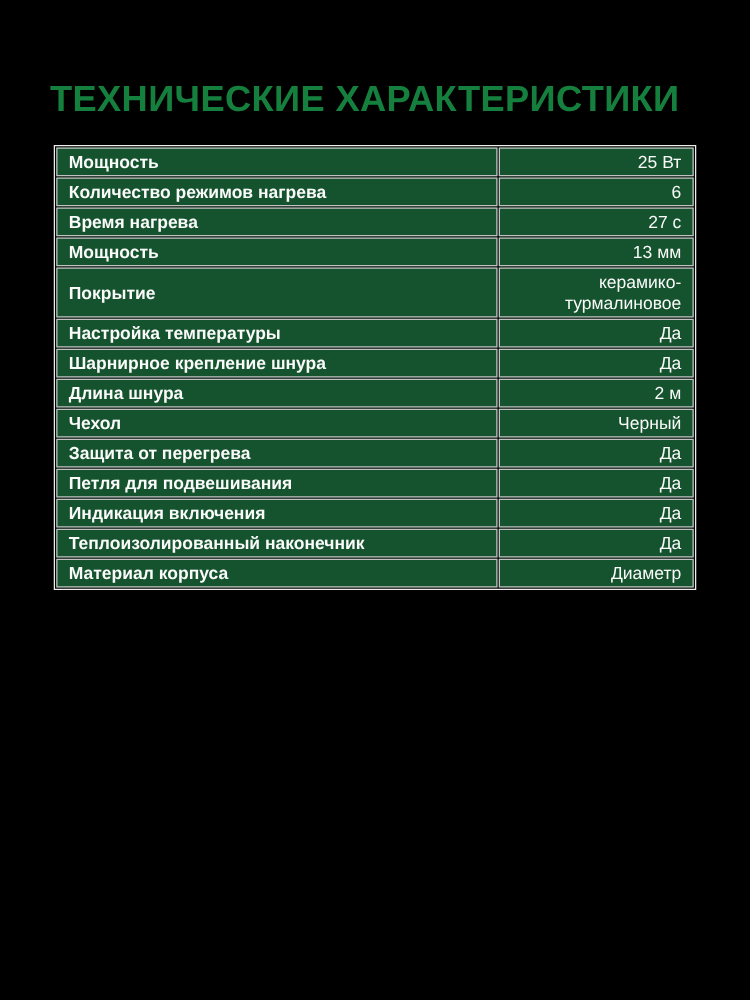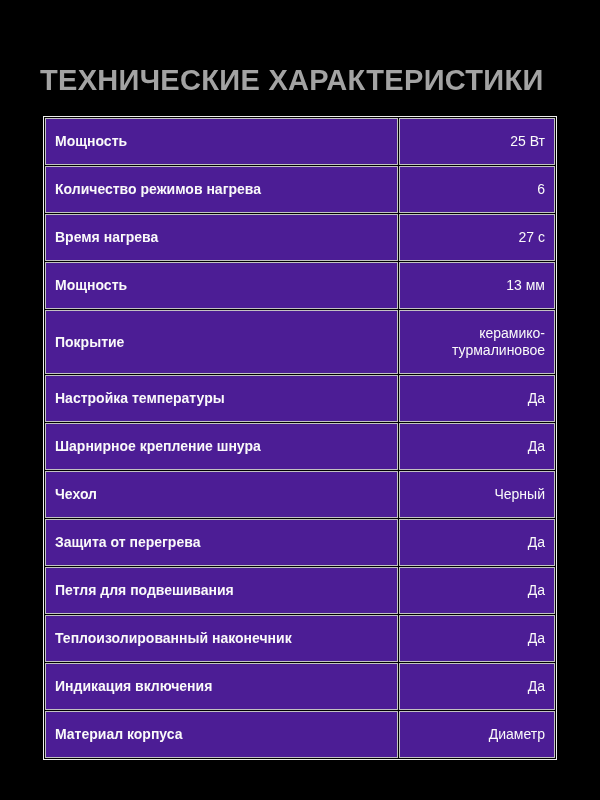--- a/index.html
+++ b/index.html
@@ -17,44 +17,44 @@
     width: 600px;
     height: 800px;
     background: #000000;
     overflow: hidden;
   }
   .title {
     position: absolute;
     left: 40px;
     top: 64px;
     margin: 0;
-    color: #a3a3a3;
+    color: #15803d;
     font-size: 29px;
     font-weight: bold;
     letter-spacing: 0.3px;
     white-space: nowrap;
   }
   table.spec {
     position: absolute;
     left: 43px;
     top: 116px;
     width: 514px;
     table-layout: fixed;
     border-collapse: separate;
     border-spacing: 1px;
     background: #000000;
     border: 1px solid #ededed;
   }
   table.spec td {
     border: 1px solid #c2c2c2;
-    background: #4c1d95;
+    background: #14532d;
     color: #fafafa;
     font-size: 14px;
     line-height: 17px;
-    padding: 14px 9px;
+    padding: 2px 9px;
     vertical-align: middle;
     overflow: hidden;
   }
   td.label {
     width: 65.5%;
     font-weight: bold;
   }
   td.value {
     white-space: pre-line;
     text-align: right;
@@ -91,37 +91,41 @@
       </tr>
       <tr>
         <td class="label">Настройка температуры</td>
         <td class="value">Да</td>
       </tr>
       <tr>
         <td class="label">Шарнирное крепление шнура</td>
         <td class="value">Да</td>
       </tr>
       <tr>
+        <td class="label">Длина шнура</td>
+        <td class="value">2 м</td>
+      </tr>
+      <tr>
         <td class="label">Чехол</td>
         <td class="value">Черный</td>
       </tr>
       <tr>
         <td class="label">Защита от перегрева</td>
         <td class="value">Да</td>
       </tr>
       <tr>
         <td class="label">Петля для подвешивания</td>
         <td class="value">Да</td>
       </tr>
       <tr>
-        <td class="label">Теплоизолированный наконечник</td>
+        <td class="label">Индикация включения</td>
         <td class="value">Да</td>
       </tr>
       <tr>
-        <td class="label">Индикация включения</td>
+        <td class="label">Теплоизолированный наконечник</td>
         <td class="value">Да</td>
       </tr>
       <tr>
         <td class="label">Материал корпуса</td>
         <td class="value">Диаметр</td>
       </tr>
     </tbody>
   </table>
 </div>
 

